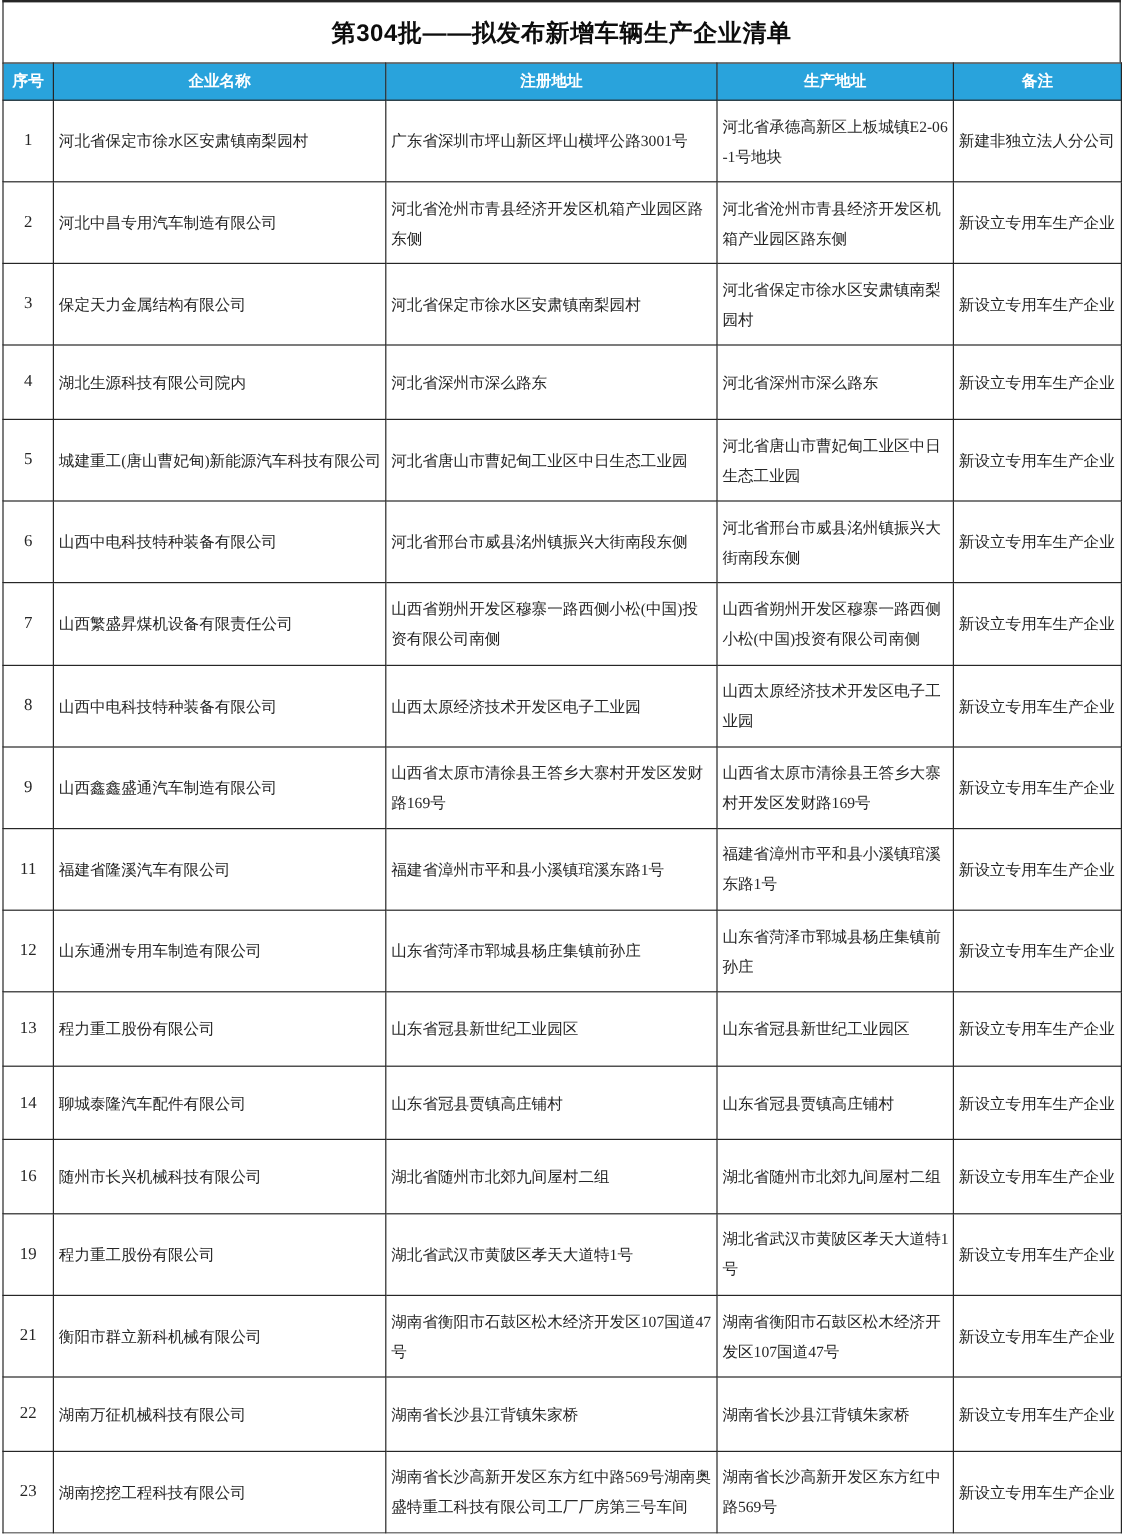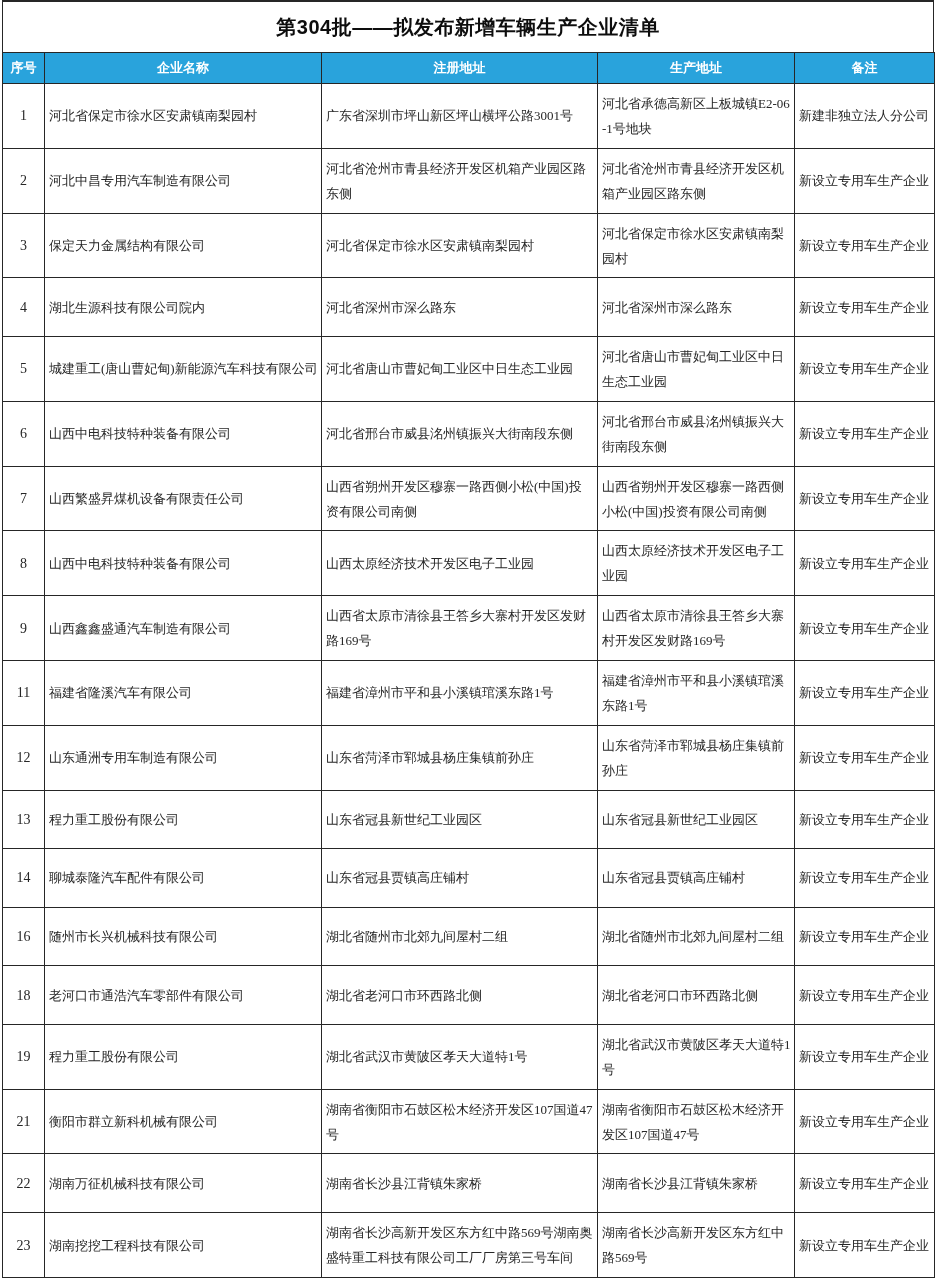--- a/index.html
+++ b/index.html
@@ -196,27 +196,20 @@
           <td class="note">新设立专用车生产企业</td>
         </tr>
         <tr>
           <td class="no">16</td>
           <td>随州市长兴机械科技有限公司</td>
           <td>湖北省随州市北郊九间屋村二组</td>
           <td>湖北省随州市北郊九间屋村二组</td>
           <td class="note">新设立专用车生产企业</td>
         </tr>
         <tr>
-          <td class="no">18</td>
-          <td>老河口市通浩汽车零部件有限公司</td>
-          <td>湖北省老河口市环西路北侧</td>
-          <td>湖北省老河口市环西路北侧</td>
-          <td class="note">新设立专用车生产企业</td>
-        </tr>
-        <tr>
           <td class="no">19</td>
           <td>程力重工股份有限公司</td>
           <td>湖北省武汉市黄陂区孝天大道特1号</td>
           <td>湖北省武汉市黄陂区孝天大道特1号</td>
           <td class="note">新设立专用车生产企业</td>
         </tr>
         <tr>
           <td class="no">21</td>
           <td>衡阳市群立新科机械有限公司</td>
           <td>湖南省衡阳市石鼓区松木经济开发区107国道47号</td>

